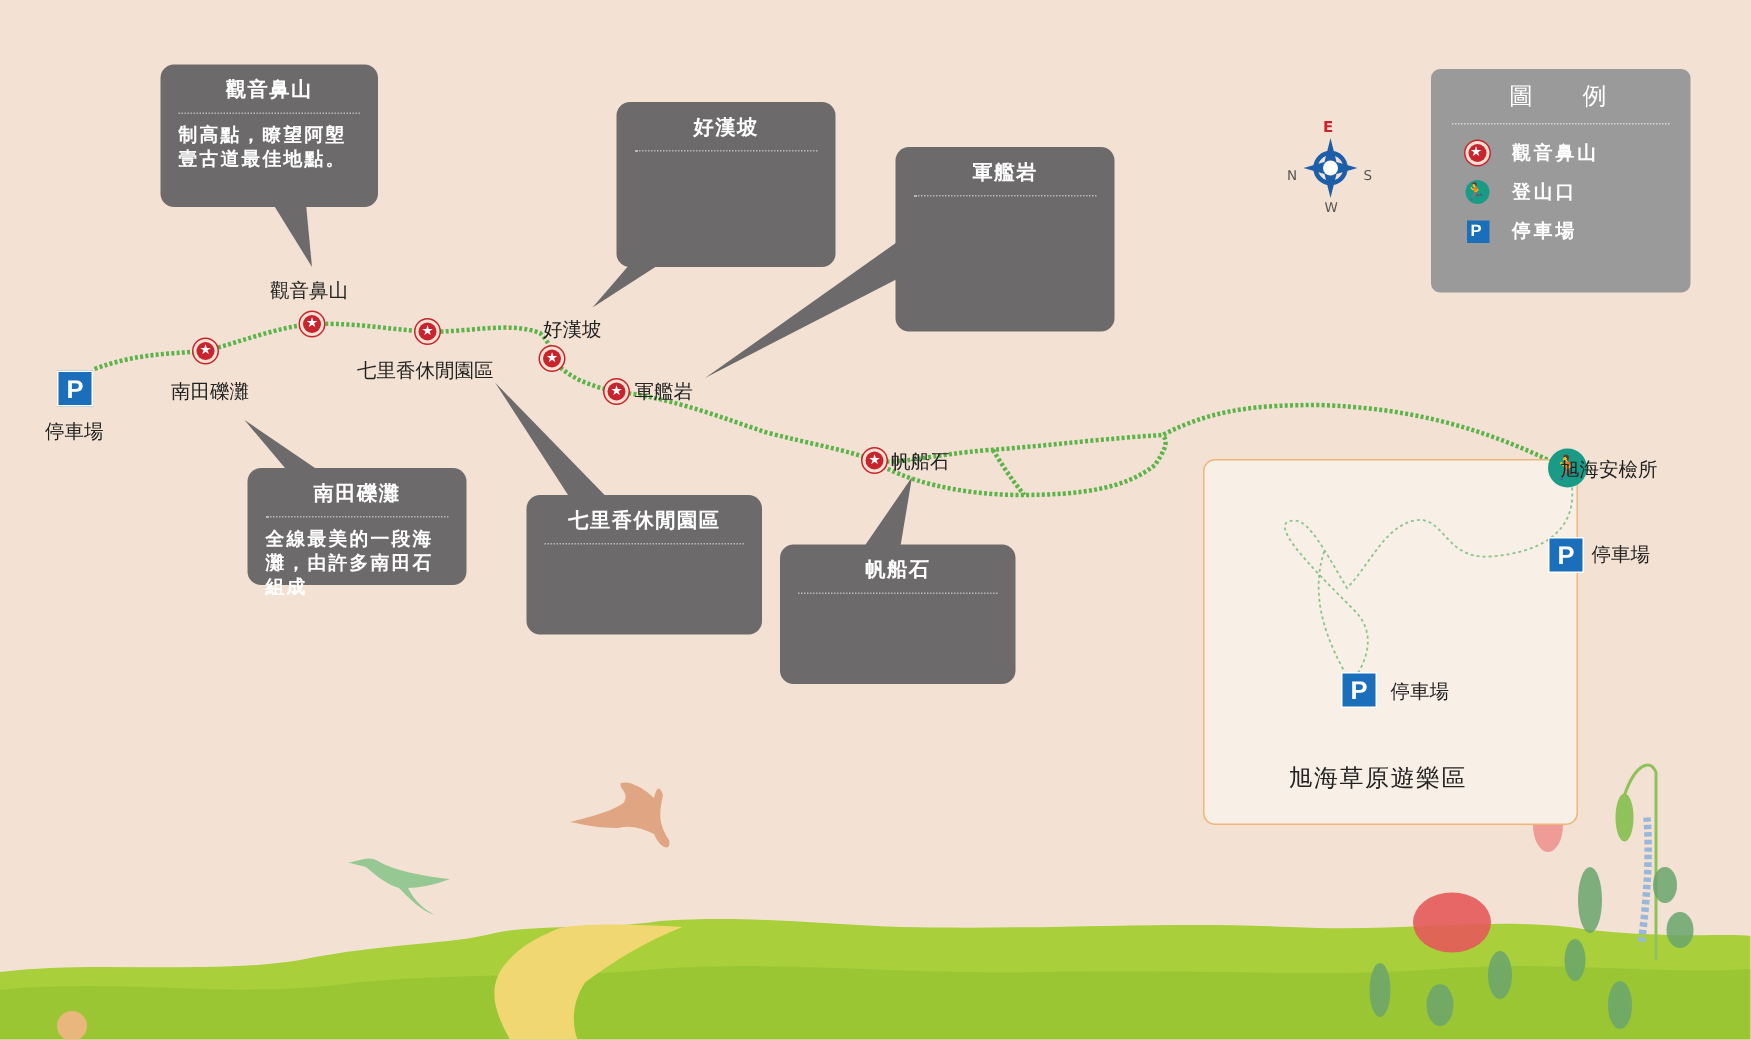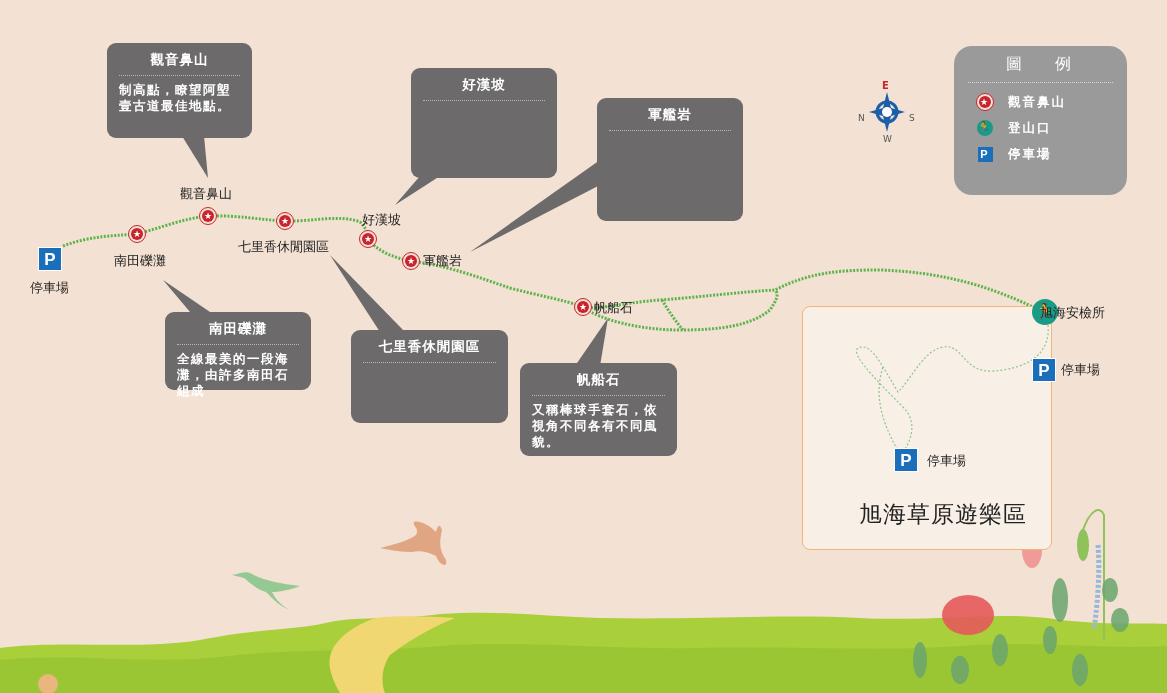--- a/index.html
+++ b/index.html
@@ -5,21 +5,21 @@
   html,body{margin:0;padding:0;}
   body{width:1167px;height:693px;overflow:hidden;background:#f3e2d3;font-family:"DejaVu Sans",sans-serif;position:relative;}
   .abs{position:absolute;}
   .callout{position:absolute;background:#6c6a6b;border-radius:9px;color:#fff;box-sizing:border-box;padding:8px 12px 10px 12px;}
   .callout .ct{text-align:center;font-size:13.5px;font-weight:bold;padding-bottom:6px;border-bottom:1px dotted #b9b7b8;margin-bottom:6px;letter-spacing:1px;}
   .callout .cb{font-size:12.5px;line-height:16px;letter-spacing:1.5px;font-weight:bold;}
   .label{position:absolute;font-size:13px;color:#222;white-space:nowrap;}
   .poi{position:absolute;width:18px;height:18px;border-radius:50%;border:1.5px solid #c8242e;box-sizing:border-box;display:flex;align-items:center;justify-content:center;background:#f3e2d3;}
   .poi .core{width:12px;height:12px;border-radius:50%;background:#c8242e;color:#fff;font-size:9px;line-height:12px;text-align:center;}
   .park{position:absolute;width:24px;height:24px;background:#1b6fba;color:#fff;font-weight:bold;font-size:17px;text-align:center;line-height:24px;font-family:"Liberation Sans",sans-serif;border:1px solid #fff;box-sizing:border-box;}
-  .legend{position:absolute;left:954px;top:46px;width:173px;height:149px;background:#9b9a9b;border-radius:18px;color:#fff;box-sizing:border-box;padding:6px 14px;}
+  .legend{position:absolute;left:954px;top:46px;width:173px;height:149px;background:#9b9a9b;border-radius:6px;color:#fff;box-sizing:border-box;padding:6px 14px;}
   .legend .lt{text-align:center;font-size:16px;letter-spacing:14px;padding:2px 0 7px 10px;border-bottom:1px dotted #d8d8d8;margin-bottom:6px;}
   .legend .row{display:flex;align-items:center;height:26px;font-size:12.5px;letter-spacing:2px;font-weight:bold;}
   .legend .sym{width:34px;display:flex;align-items:center;justify-content:center;margin-right:6px;}
   .zone{position:absolute;left:802px;top:306px;width:250px;height:244px;border:1.5px solid #efb67a;border-radius:8px;background:#f8efe6;box-sizing:border-box;}
 </style>
 </head>
 <body>
 
 <svg class="abs" style="left:0;top:0" width="1167" height="693" viewBox="0 0 1167 693">
 
@@ -59,21 +59,21 @@
   </g>
   <path d="M1098,545 C1100,570 1098,600 1094,630" fill="none" stroke="#97b8dc" stroke-width="5" stroke-dasharray="3,2"></path>
 </svg>
 
 <div class="zone">
   <svg class="abs" style="left:0;top:0" width="250" height="244">
     <path d="M245,18 C248,50 220,62 190,64 C160,66 160,36 140,40 C120,44 110,70 95,85 C80,60 70,40 60,40 C40,40 70,70 100,100 C120,120 100,145 100,145 C100,148 100,150 100,152 C80,120 70,90 80,60" fill="none" stroke="#8cc58c" stroke-width="1.2" stroke-dasharray="2,2"></path>
   </svg>
   <div class="park" style="left:91px;top:141px;">P</div>
   <div class="label" style="left:124px;top:145px;">停車場</div>
-  <div class="label" style="left:56px;top:192px;font-size:23px;letter-spacing:1px;">旭海草原遊樂區</div>
+  <div class="label" style="left:56px;top:202px;font-size:16px;letter-spacing:1px;">旭海草原遊樂區</div>
 </div>
 
 <div class="abs" style="left:855px;top:80px;width:64px;height:66px;">
   <div class="abs" style="left:27px;top:0;font-size:10px;font-weight:bold;color:#c8242e;">E</div>
   <div class="abs" style="left:3px;top:33px;font-size:9px;color:#555;">N</div>
   <div class="abs" style="left:54px;top:33px;font-size:9px;color:#555;">S</div>
   <div class="abs" style="left:28px;top:54px;font-size:9px;color:#555;">W</div>
   <svg class="abs" style="left:12px;top:10px" width="40" height="44" viewBox="0 0 40 44">
     <polygon points="20,2 24,18 20,22 16,18" fill="#1c5fa8"></polygon>
     <polygon points="20,42 24,26 20,22 16,26" fill="#1c5fa8"></polygon>
@@ -164,14 +164,13 @@
   <div class="ct">南田礫灘</div>
   <div class="cb">全線最美的一段海灘，由許多南田石組成</div>
 </div>
 
 <div class="callout" style="left:351px;top:330px;width:157px;height:93px;">
   <div class="ct">七里香休閒園區</div>
 </div>
 
 <div class="callout" style="left:520px;top:363px;width:157px;height:93px;">
   <div class="ct">帆船石</div>
-  <div class="cb">又稱棒球手套石，依視角不同各有不同風貌。</div>
 </div>
 
 </body></html>

